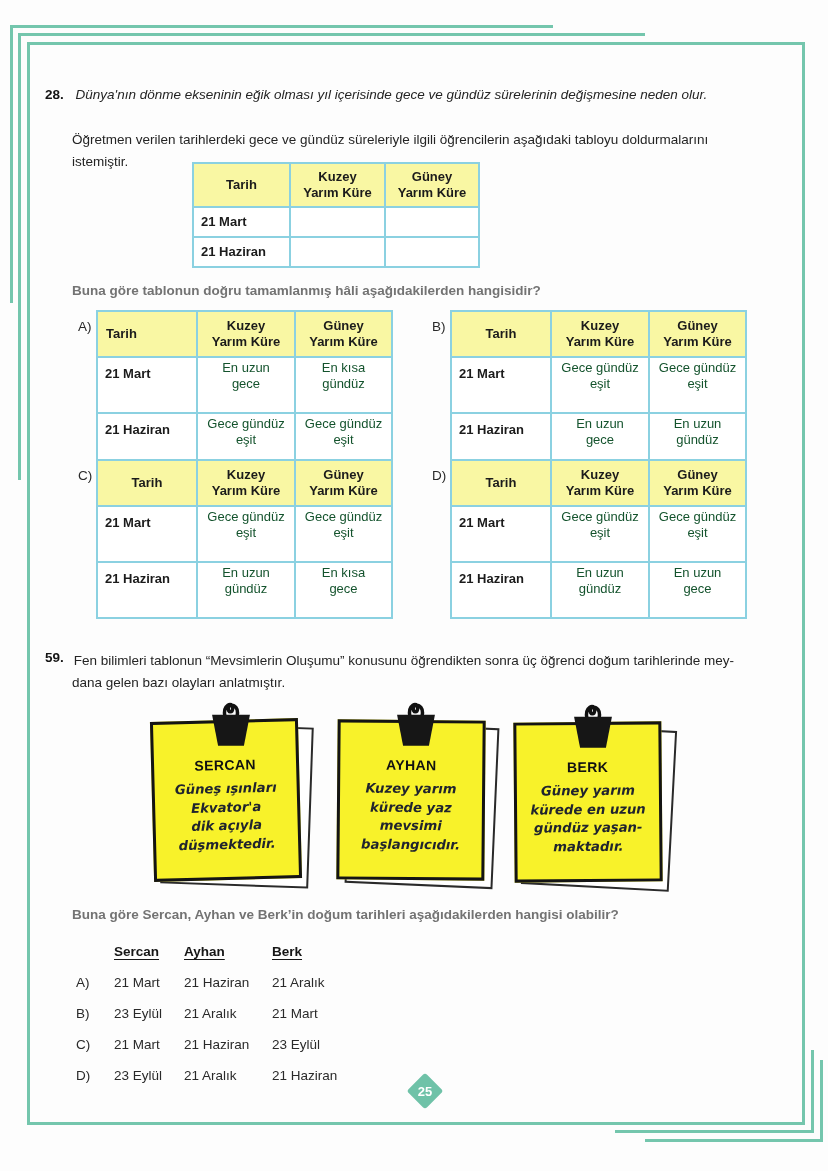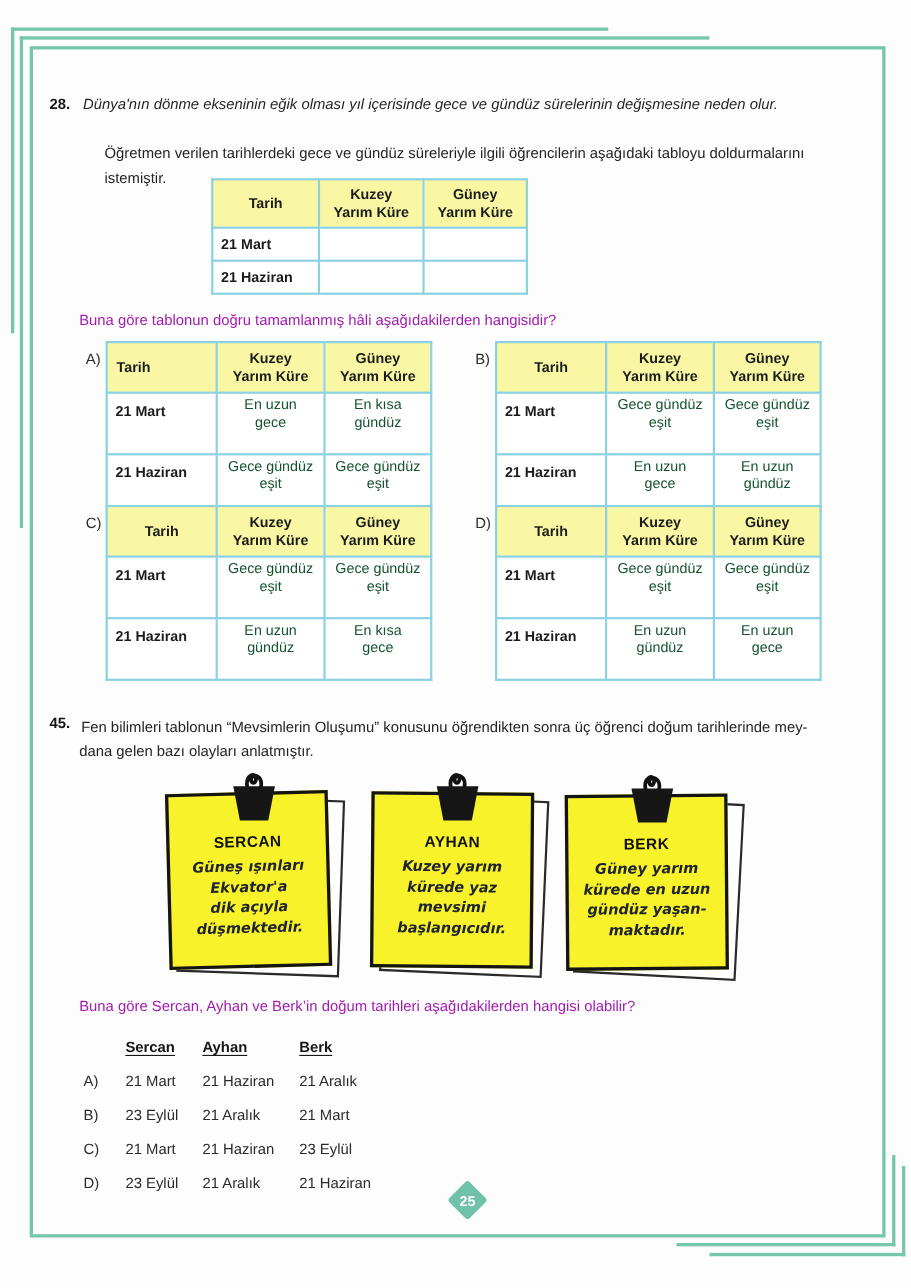--- a/index.html
+++ b/index.html
@@ -16,21 +16,21 @@
   .orn { position:absolute; box-sizing:border-box; border:0 solid #74c6ad; }
   .orn-tl1 { left:10px; top:25px; width:543px; height:278px; border-top-width:3px; border-left-width:3px; }
   .orn-tl2 { left:18px; top:33px; width:627px; height:447px; border-top-width:3px; border-left-width:3px; }
   .orn-br1 { left:615px; top:1050px; width:199px; height:83px; border-bottom-width:3px; border-right-width:3px; }
   .orn-br2 { left:645px; top:1060px; width:178px; height:82px; border-bottom-width:3px; border-right-width:3px; }
   
   .abs { position:absolute; }
   .qnum { font-weight:bold; color:#141414; }
   .stem-italic { font-style:italic; }
   .para { line-height:1.6; white-space:pre-line; }
-  .prompt { font-weight:normal; color:#a21caf; }
+  .prompt { font-weight:bold; color:#737373; }
   
   table.qtable { border-collapse:collapse; background:#ffffff; table-layout:fixed; }
   table.qtable th, table.qtable td {
     border:2px solid #8bd1e1; white-space:pre-line; overflow:hidden;
     font-size:13px; line-height:1.25; padding:2px 3px;
   }
   table.qtable th {
     background:#f9f7a3; font-weight:bold; color:#1b1b1b; text-align:center; vertical-align:middle;
   }
   table.qtable td.date { font-weight:bold; color:#1b1b1b; text-align:left; padding-left:7px; }
@@ -84,21 +84,21 @@
   <div class="orn orn-tl2"></div>
   <div class="frame"></div>
   <div class="orn orn-br1"></div>
   <div class="orn orn-br2"></div>
 
   <div class="abs" style="left:45px; top:87px; width:745px;">
     <span class="qnum">28.</span>
     <span class="stem-italic" style="margin-left:8px;">Dünya'nın dönme ekseninin eğik olması  yıl içerisinde gece ve gündüz sürelerinin değişmesine neden olur.</span>
   </div>
 
-  <div class="abs para" style="left:72px; top:129px; width:720px;margin-left:23px;">Öğretmen verilen tarihlerdeki gece ve gündüz süreleriyle ilgili öğrencilerin aşağıdaki tabloyu doldurmalarını
+  <div class="abs para" style="left:72px; top:129px; width:720px;">Öğretmen verilen tarihlerdeki gece ve gündüz süreleriyle ilgili öğrencilerin aşağıdaki tabloyu doldurmalarını
 istemiştir.</div>
 
   <table class="qtable blank-table abs" style="left:192px; top:162px;">
     <colgroup>
         <col style="width:97px">
         <col style="width:95px">
         <col style="width:94px">
       </colgroup>
     <tbody>
         <tr>
@@ -253,21 +253,21 @@
         <td class="val">En uzun
 gündüz</td>
         <td class="val">En uzun
 gece</td>
       </tr>
     </tbody>
       </table>
   </div>
 
   <div class="abs" style="left:45px; top:650px; width:750px;">
-    <span class="qnum" style="float:left; margin-right:10px;">45.</span>
+    <span class="qnum" style="float:left; margin-right:10px;">59.</span>
     <span class="para" style="display:block; margin-left:27px; line-height:1.65;">Fen bilimleri tablonun “Mevsimlerin Oluşumu” konusunu öğrendikten sonra üç öğrenci doğum tarihlerinde mey-
 dana gelen bazı olayları anlatmıştır.</span>
   </div>
 
   <div class="note-wrap" style="left:150px; top:698px;">
     <div class="sheet" style="transform:rotate(2deg);"></div>
     <div class="note" style="transform:rotate(-1.5deg);">
       <div class="note-name">SERCAN</div>
       <div class="note-text">Güneş ışınları
 Ekvator'a

